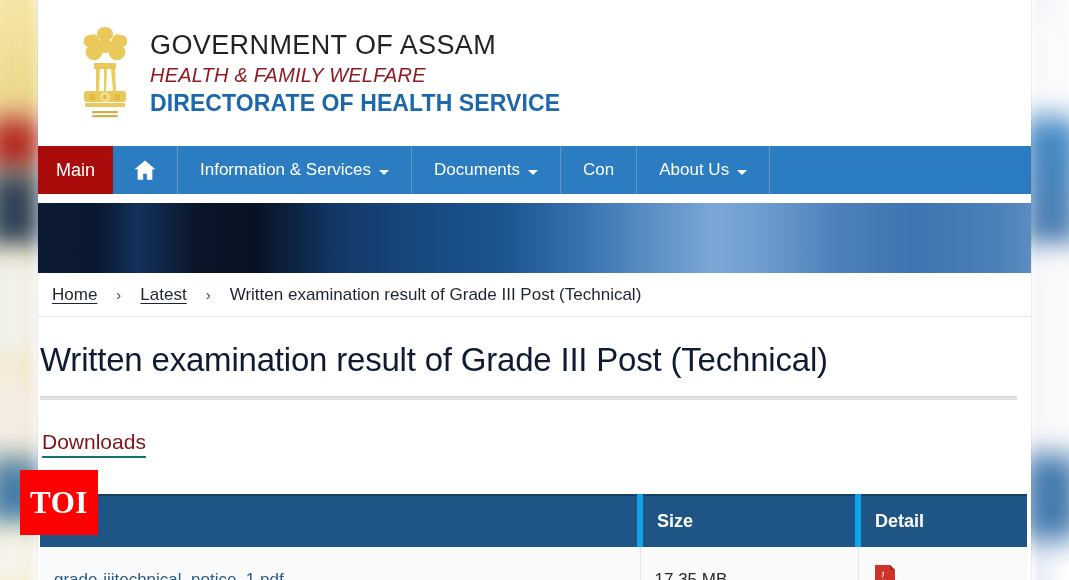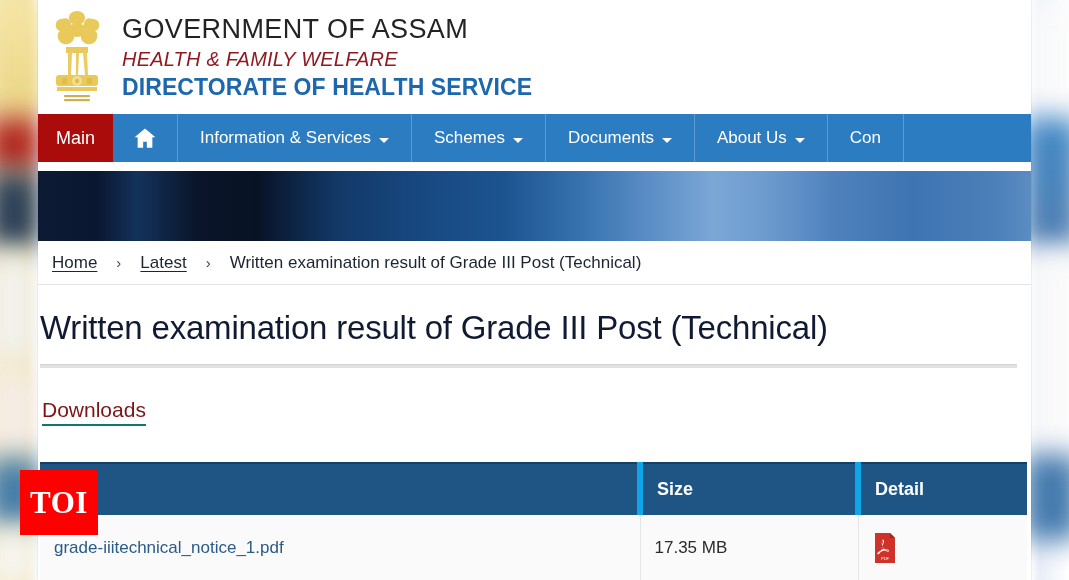--- a/index.html
+++ b/index.html
@@ -46,25 +46,26 @@
     top: 0;
     width: 993px;
     height: 580px;
     background: #ffffff;
     overflow: hidden;
     box-shadow: 0 0 0 1px rgba(0,0,0,.05);
   }
 
   
   .masthead {
-    height: 114px;
+    height: 146px;
     background: #ffffff;
     display: flex;
     align-items: center;
     padding-left: 8px;
+    margin-left: 28px;
   }
   .emblem { width: 62px; height: 100px; flex: none; margin-right: 14px; }
   .brand-lines { padding-top: 2px; }
   .brand-l1 {
     font-size: 27px; letter-spacing: .4px; color: #232323; line-height: 1.22;
     font-weight: 400;
   }
   .brand-l2 {
     font-size: 20px; letter-spacing: .2px; color: #8f1a22; line-height: 1.3;
     font-weight: 400;
@@ -289,33 +290,29 @@
     <div class="nav-item home">
       <svg class="home-svg" viewBox="0 0 24 24">
         <path fill="#ffffff" d="M12 3.2 2.4 11.3h2.8V21h5.1v-5.6h3.4V21h5.1v-9.7h2.8z"></path>
       </svg>
     </div>
     <div class="nav-item">
       <span>Information &amp; Services</span>
       <i class="caret"></i>
     </div>
     <div class="nav-item">
-      <span>Schemes</span>
-      <i class="caret"></i>
-    </div>
-    <div class="nav-item">
       <span>Documents</span>
       <i class="caret"></i>
+    </div>
+    <div class="nav-item">
+      <span>Con</span>
     </div>
     <div class="nav-item">
       <span>About Us</span>
       <i class="caret"></i>
-    </div>
-    <div class="nav-item">
-      <span>Con</span>
     </div>
   </nav>
 
   <div class="banner"></div>
 
   <div class="crumbbar">
     <span class="crumb">Home</span>
     <span class="crumb-sep">›</span>
     <span class="crumb">Latest</span>
     <span class="crumb-sep">›</span>

